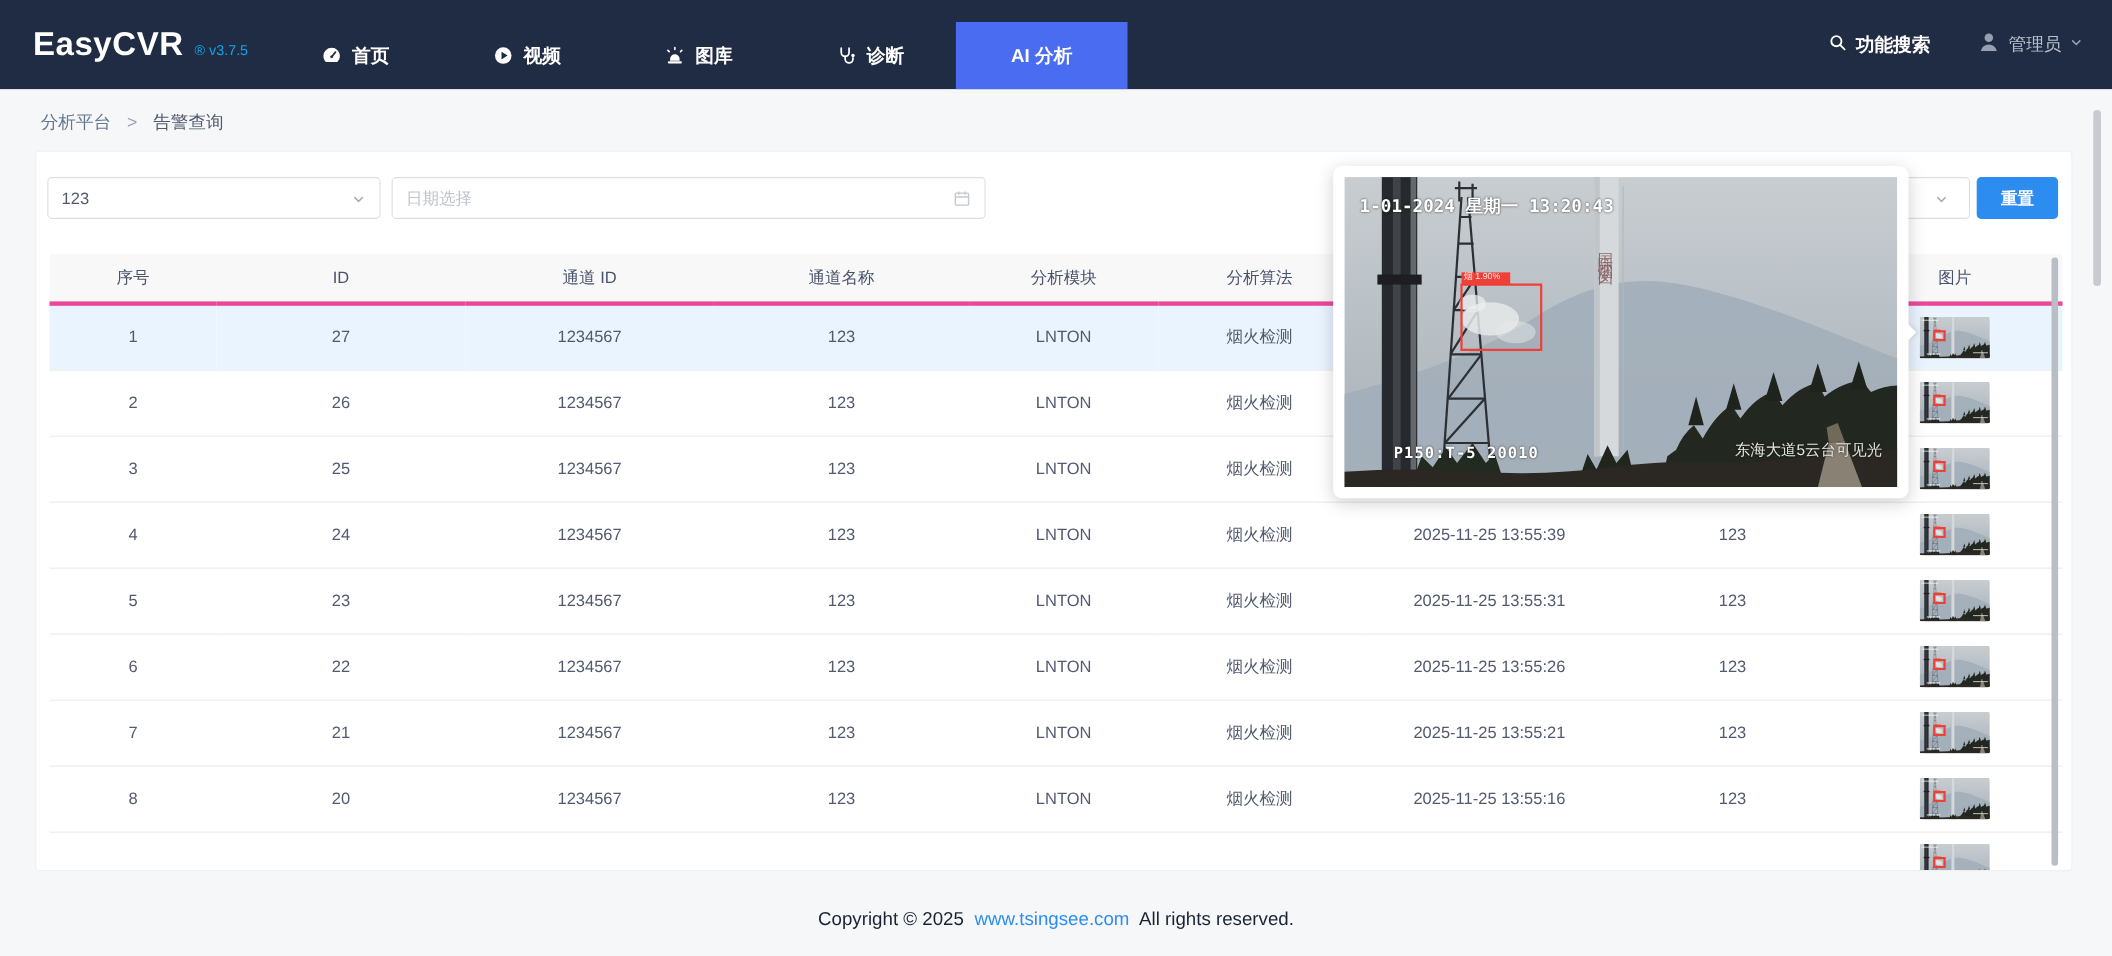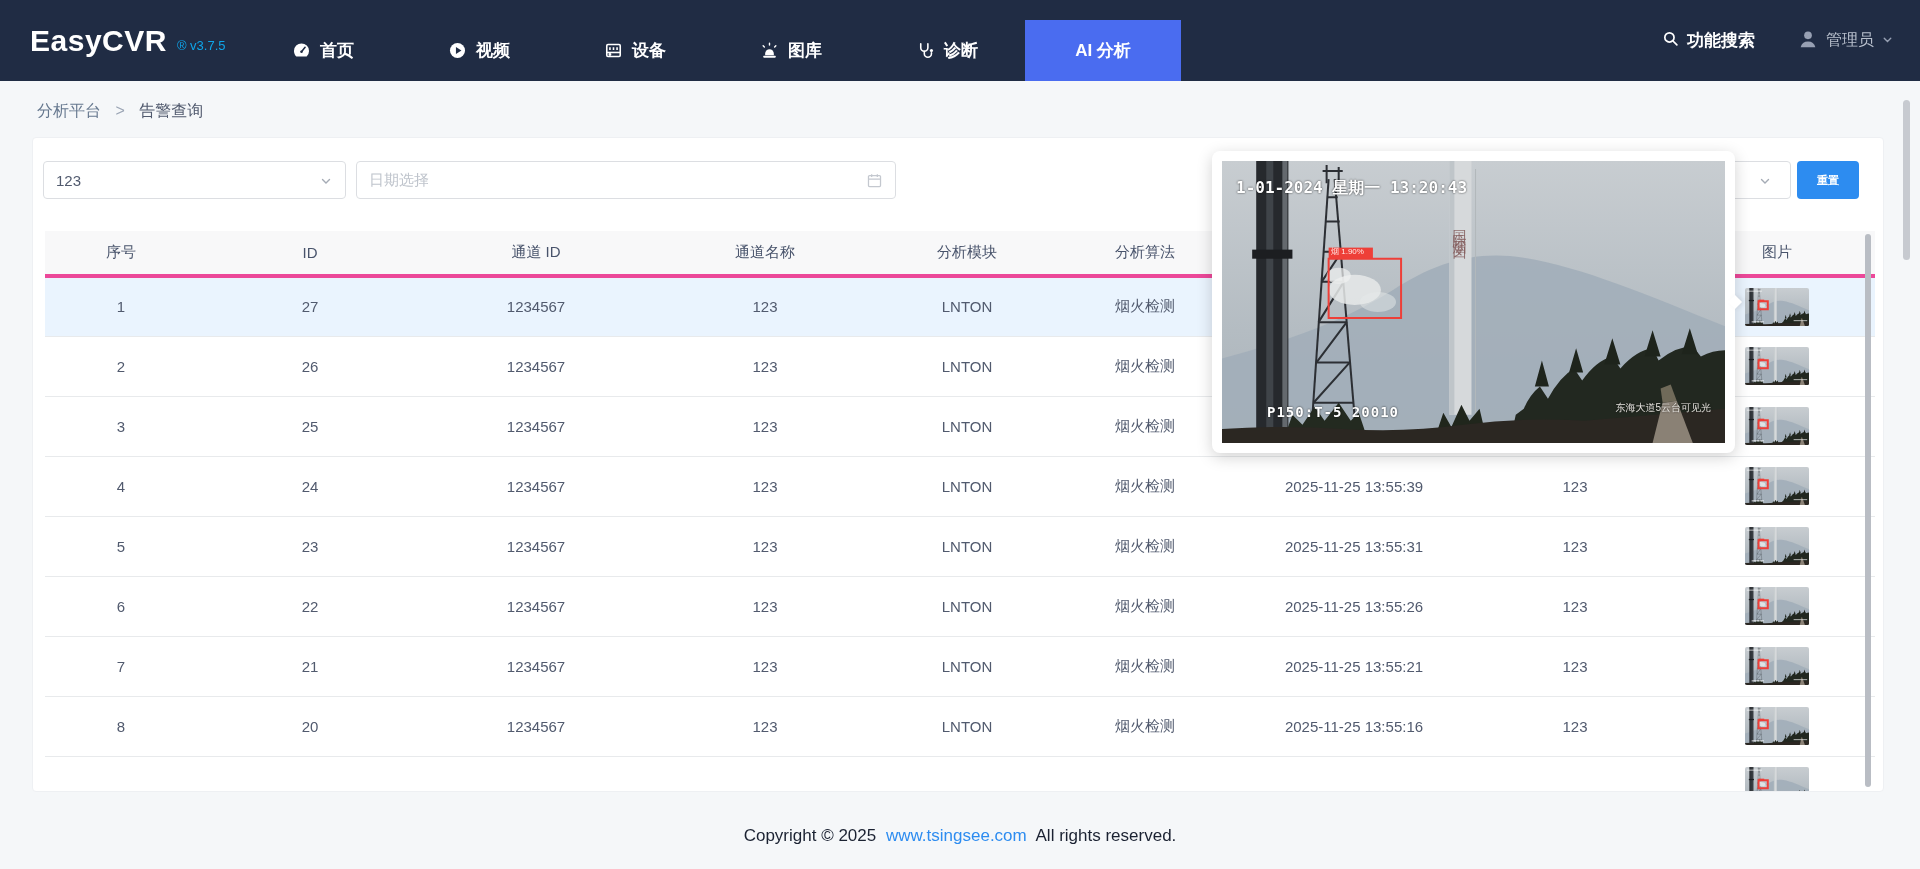--- a/index.html
+++ b/index.html
@@ -31,21 +31,21 @@
 
   
   .ctl { position:absolute; top:23px; height:38px; background:#fff; border:1px solid #dcdee2; border-radius:4px; display:flex; align-items:center; font-size:15px; color:#515a6e; }
   .ctl .chev { position:absolute; right:12px; top:12px; }
   .sel-channel { left:10px; width:303px; padding-left:12px; }
   .date-box { left:323px; width:540px; padding-left:12px; }
   .date-ph { color:#bfc4cc; }
   .cal { position:absolute; right:12px; top:10px; }
   .sel-partial { left:1618px; width:140px; }
   .sel-partial .chev { right:18px; }
-  .btn-reset { position:absolute; top:23px; left:1764px; width:62px; height:38px; background:#2d8cf0; color:#fff; font-size:11px; font-weight:bold; border:none; border-radius:4px; cursor:pointer; font-family:Liberation Sans, sans-serif; }
+  .btn-reset { position:absolute; top:23px; left:1764px; width:74px; height:38px; background:#2d8cf0; color:#fff; font-size:15px; font-weight:bold; border:none; border-radius:4px; cursor:pointer; font-family:Liberation Sans, sans-serif; }
 
   
   .tbl-wrap { position:absolute; top:93px; left:12px; width:1828px; }
   table { width:100%; border-collapse:collapse; table-layout:fixed; }
   th { height:45px; background:#f8f8f9; color:#48536b; font-size:15px; font-weight:normal; border-bottom:4px solid #ec4899; text-align:center; }
   td { height:60px; color:#515a6e; font-size:15px; text-align:center; border-bottom:1px solid #e8eaec; background:#fff; }
   tr.hl td { background:#eaf4fe; }
   .thumb { width:64px; height:38px; margin:0 auto; border-radius:2px; overflow:hidden; cursor:pointer; }
   .thumb svg { display:block; width:64px; height:38px; }
 
@@ -55,21 +55,21 @@
   
   .popup { position:absolute; left:1212px; top:151px; width:523px; height:302px; background:#fff; border-radius:8px; box-shadow:0 4px 16px rgba(0,0,0,.18); padding:10px; z-index:50; }
   .popup-img { position:relative; width:503px; height:282px; overflow:hidden; }
   .popup-img > svg { display:block; width:503px; height:282px; --mark:transparent; }
   .popup-arrow { position:absolute; right:-5px; top:146px; width:10px; height:10px; background:#fff; transform:rotate(45deg); box-shadow:2px -2px 5px rgba(0,0,0,.08); }
   .ov { position:absolute; color:#fff; white-space:nowrap; }
   .pp-time { left:14px; top:17px; font-family:"DejaVu Sans Mono","Liberation Mono",monospace; font-size:16px; font-weight:bold; text-shadow:0 0 2px rgba(0,0,0,.8); }
   .pp-label { left:107px; top:85px; width:46px; height:11px; font-size:8px; line-height:11px; color:#ffe9e6; overflow:hidden; padding-left:2px; }
   .pp-chimney { left:229px; top:58px; writing-mode:vertical-rl; font-size:14px; letter-spacing:5px; color:rgba(128,88,88,.85); }
   .pp-cam-left { left:45px; top:243px; font-family:"DejaVu Sans Mono","Liberation Mono",monospace; font-size:14px; font-weight:bold; letter-spacing:1px; text-shadow:0 0 2px rgba(0,0,0,.8); }
-  .pp-cam-right { right:14px; top:240px; font-size:10px; color:#e8e5e0; text-shadow:0 0 2px rgba(0,0,0,.7); }
+  .pp-cam-right { right:14px; top:240px; font-size:14px; color:#e8e5e0; text-shadow:0 0 2px rgba(0,0,0,.7); }
 
   
   .footer { position:absolute; top:826px; left:0; width:100%; text-align:center; font-size:17px; color:#1b2232; }
   .footer a { color:#2d8cf0; text-decoration:none; margin:0 5px; cursor:pointer; }
 </style>
 </head>
 <body>
 
 <svg width="0" height="0" style="position:absolute" aria-hidden="true">
   <defs>
@@ -138,31 +138,20 @@
         <span class="mi">
             <svg viewBox="0 0 24 24">
               <circle cx="12" cy="12" r="9.5" fill="#fff"></circle>
               <path d="M10 7.5 L17 12 L10 16.5 Z" fill="#202c44"></path>
             </svg>
           </span>
         <span>视频</span>
       </div>
       <div class="menu-item">
         <span class="mi">
-            <svg viewBox="0 0 24 24" fill="none" stroke="#fff" stroke-width="2">
-              <rect x="3.5" y="4.5" width="17" height="15" rx="1.5"></rect>
-              <path d="M3.5 14.5h17"></path>
-              <circle cx="7.5" cy="17" r="0.8" fill="#fff"></circle>
-              <path d="M7.5 8v3.5 M12 8v3.5 M16.5 8v3.5"></path>
-            </svg>
-          </span>
-        <span>设备</span>
-      </div>
-      <div class="menu-item">
-        <span class="mi">
             <svg viewBox="0 0 24 24">
               <path d="M6.5 16a5.5 5.5 0 0 1 11 0v2h-11z" fill="#fff"></path>
               <rect x="4" y="18.5" width="16" height="2.5" rx="1" fill="#fff"></rect>
               <g stroke="#fff" stroke-width="1.8" stroke-linecap="round">
                 <path d="M12 5V2.8 M5.5 7.5 L4 6 M18.5 7.5 L20 6"></path>
               </g>
             </svg>
           </span>
         <span>图库</span>
       </div>

